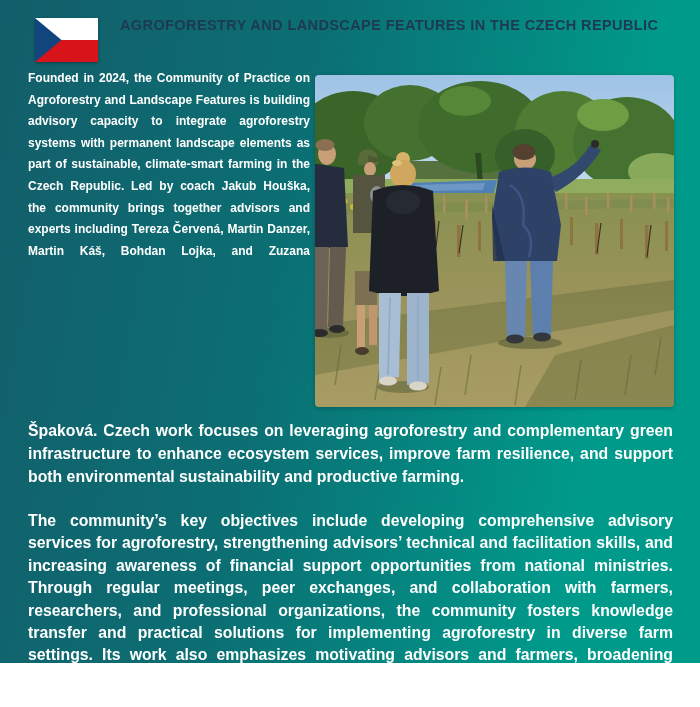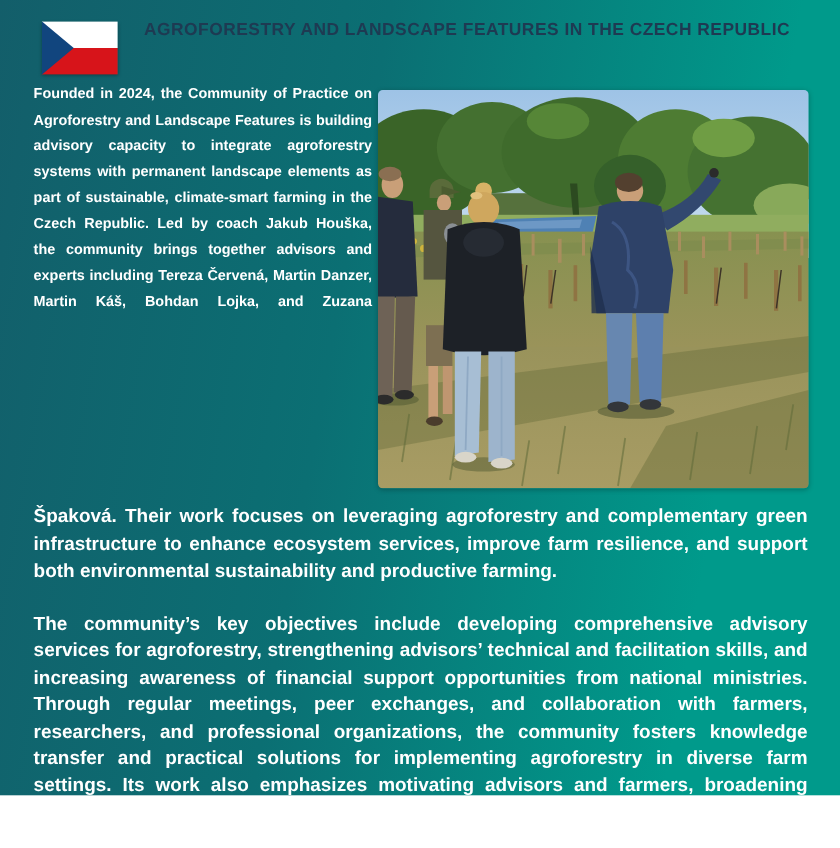--- a/index.html
+++ b/index.html
@@ -220,17 +220,17 @@
         <path d="M195,110 Q212,120 208,150 Q220,160 214,182" stroke="#3d5583" stroke-width="2.5" fill="none"></path>
         <path d="M190,186 L212,186 L210,262 L192,262 Z" fill="#6787b0"></path>
         <path d="M215,186 L238,186 L236,260 L218,260 Z" fill="#5d7fae"></path>
         <ellipse cx="200" cy="264" rx="9" ry="4.5" fill="#33363a"></ellipse>
         <ellipse cx="227" cy="262" rx="9" ry="4.5" fill="#33363a"></ellipse>
         <path d="M177,130 L190,186 L178,186 Z" fill="#1f2f4d" opacity="0.8"></path>
       </g>
     </svg>
   </div>
 
-  <div class="para para-mid">Špaková. Their work focuses on leveraging agroforestry and complementary green infrastructure to enhance ecosystem services, improve farm resilience, and support both environmental sustainability and productive farming.</div>
+  <div class="para para-mid">Špaková. Czech work focuses on leveraging agroforestry and complementary green infrastructure to enhance ecosystem services, improve farm resilience, and support both environmental sustainability and productive farming.</div>
 
   <div class="para para-bottom">The community’s key objectives include developing comprehensive advisory services for agroforestry, strengthening advisors’ technical and facilitation skills, and increasing awareness of financial support opportunities from national ministries. Through regular meetings, peer exchanges, and collaboration with farmers, researchers, and professional organizations, the community fosters knowledge transfer and practical solutions for implementing agroforestry in diverse farm settings. Its work also emphasizes motivating advisors and farmers, broadening networks, and capturing lessons that can guide future Communities of Practice in climate-smart agriculture.</div>
 
 </div>
 
 </body></html>

